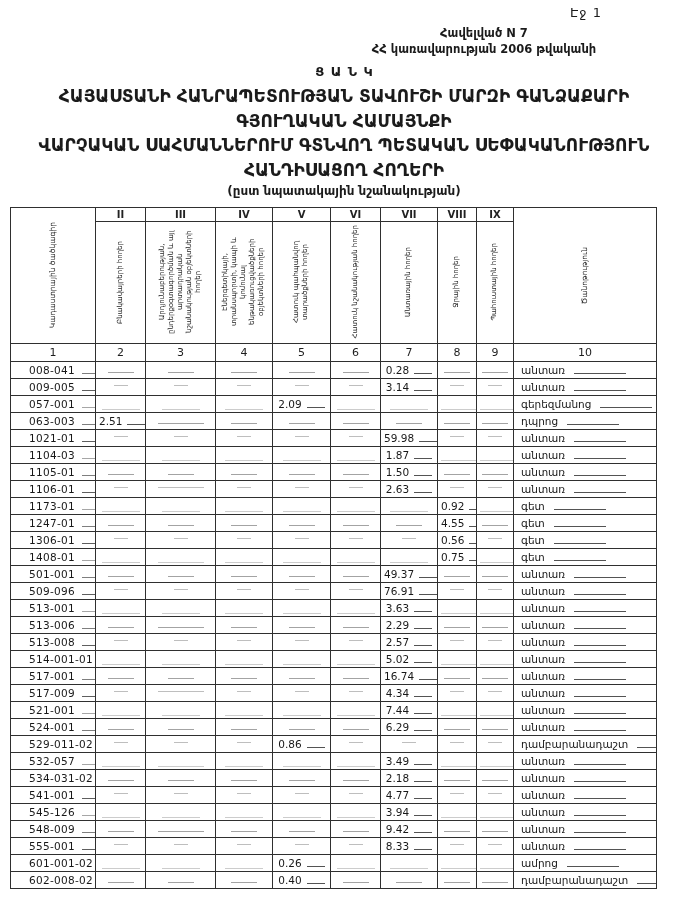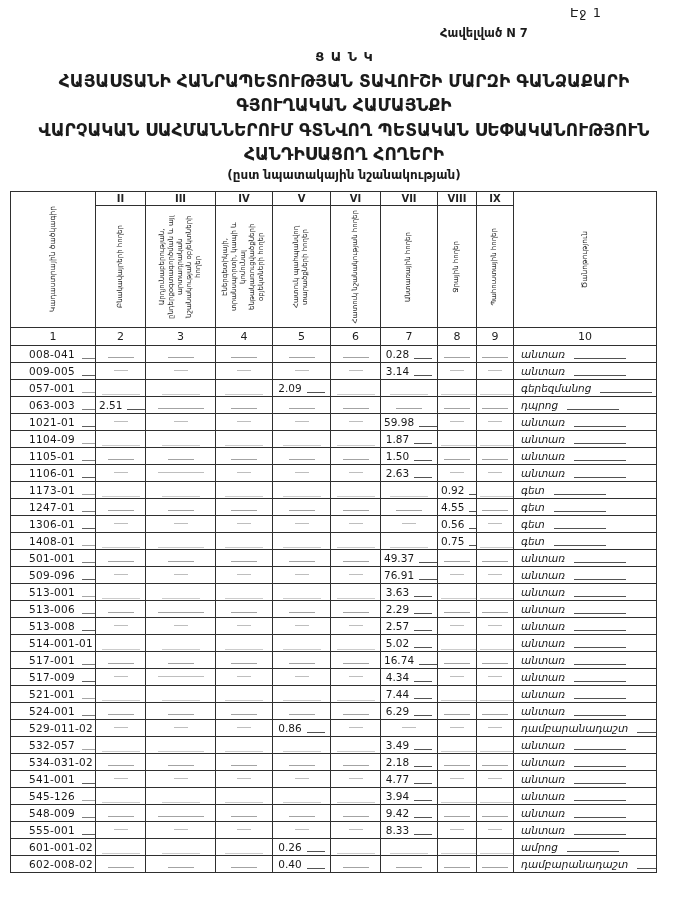--- a/index.html
+++ b/index.html
@@ -26,40 +26,41 @@
   .vlabel{
     writing-mode:vertical-rl;transform:rotate(180deg);
     font-size:7px;line-height:1.3;text-align:center;max-height:114px;color:#222;
   }
   .tall .vlabel{max-height:146px;font-size:7.5px;}
   .colnum{height:18px;text-align:center;font-size:11px;padding:0;color:#1d1d1d;}
 
   tbody td{height:17px;font-size:10.5px;padding:0 3px;white-space:nowrap;color:#181818;}
   td.code{text-align:right;padding-left:18px;letter-spacing:.3px;}
   td.val{text-align:center;}
-  td.note{text-align:left;padding-left:7px;font-style:italic;}
+  td.note{text-align:left;padding-left:7px;}
 
   
   td.code::after{content:'';display:inline-block;width:28px;border-top:1px solid rgba(40,40,40,.75);margin-left:7px;vertical-align:middle;transform:translateY(3px);}
   tbody tr:nth-child(3n) td.code::after{width:44px;opacity:.55;}
   tbody tr:nth-child(3n+1) td.code::after{width:18px;opacity:.8;}
   td.val.filled::after{content:'';display:inline-block;width:18px;border-top:1px solid rgba(40,40,40,.8);margin-left:5px;vertical-align:middle;transform:translateY(3px);}
   td.note.filled::after{content:'';display:inline-block;width:52px;border-top:1px solid rgba(40,40,40,.8);margin-left:9px;vertical-align:middle;transform:translateY(3px);}
   td.val:empty::after{content:'';display:inline-block;width:26px;border-top:1px solid rgba(50,50,50,.45);vertical-align:middle;transform:translateY(2px);}
   tbody tr:nth-child(3n) td.val:empty::after{width:38px;opacity:.55;transform:translateY(5px);}
   tbody tr:nth-child(3n+2) td.val:empty::after{width:14px;opacity:.7;transform:translateY(-2px);}
   tbody tr:nth-child(4n) td.val:empty:nth-child(3)::after{width:46px;}
 </style>
 </head>
 <body>
 
 <div class="page-label">Էջ 1</div>
 
 <div class="appendix">
   <div>Հավելված N 7</div>
+  <div>ՀՀ կառավարության 2006 թվականի</div>
 </div>
 
 <div class="list-label">ՑԱՆԿ</div>
 
 <div class="doc-title">
   <div>ՀԱՅԱՍՏԱՆԻ ՀԱՆՐԱՊԵՏՈՒԹՅԱՆ ՏԱՎՈՒՇԻ ՄԱՐԶԻ ԳԱՆՁԱՔԱՐԻ ԳՅՈՒՂԱԿԱՆ ՀԱՄԱՅՆՔԻ</div>
   <div>ՎԱՐՉԱԿԱՆ ՍԱՀՄԱՆՆԵՐՈՒՄ ԳՏՆՎՈՂ ՊԵՏԱԿԱՆ ՍԵՓԱԿԱՆՈՒԹՅՈՒՆ ՀԱՆԴԻՍԱՑՈՂ ՀՈՂԵՐԻ</div>
 </div>
 <div class="doc-subtitle">(ըստ նպատակային նշանակության)</div>
 
@@ -207,21 +208,21 @@
         <td class="val"></td>
         <td class="val"></td>
         <td class="val"></td>
         <td class="val"></td>
         <td class="val filled">59.98</td>
         <td class="val"></td>
         <td class="val"></td>
         <td class="note filled">անտառ</td>
       </tr>
       <tr>
-        <td class="code">1104-09</td>
+        <td class="code">1104-03</td>
         <td class="val"></td>
         <td class="val"></td>
         <td class="val"></td>
         <td class="val"></td>
         <td class="val"></td>
         <td class="val filled">1.87</td>
         <td class="val"></td>
         <td class="val"></td>
         <td class="note filled">անտառ</td>
       </tr>

